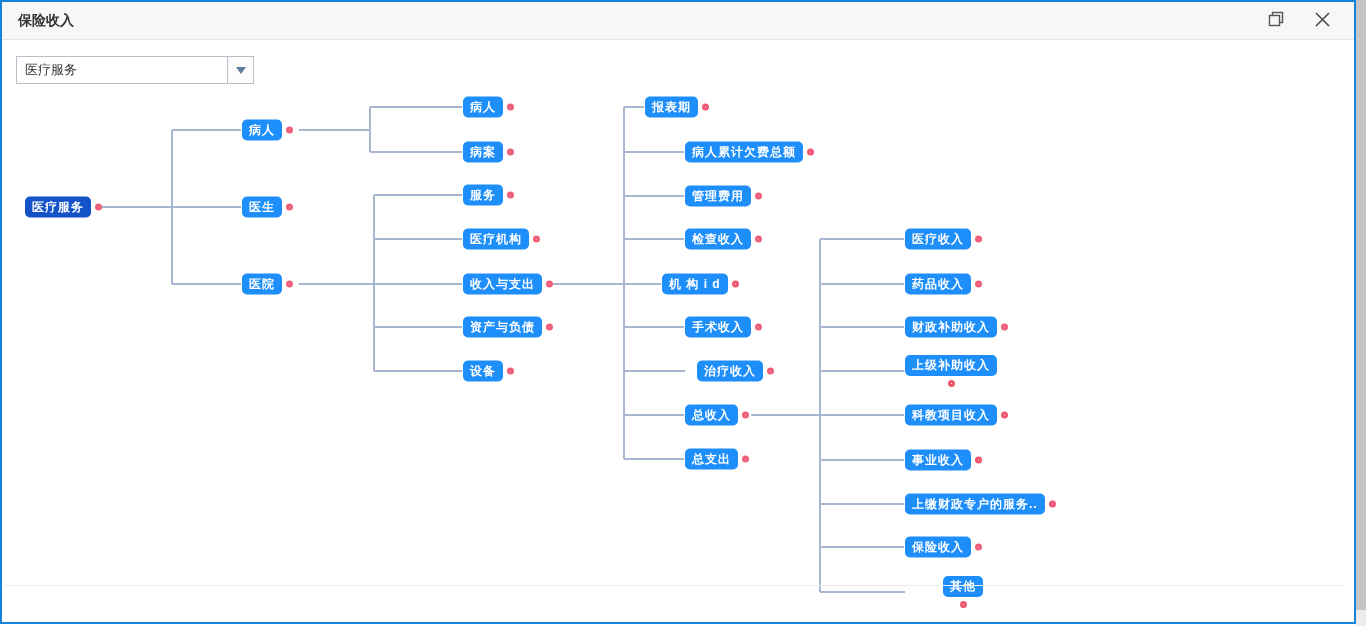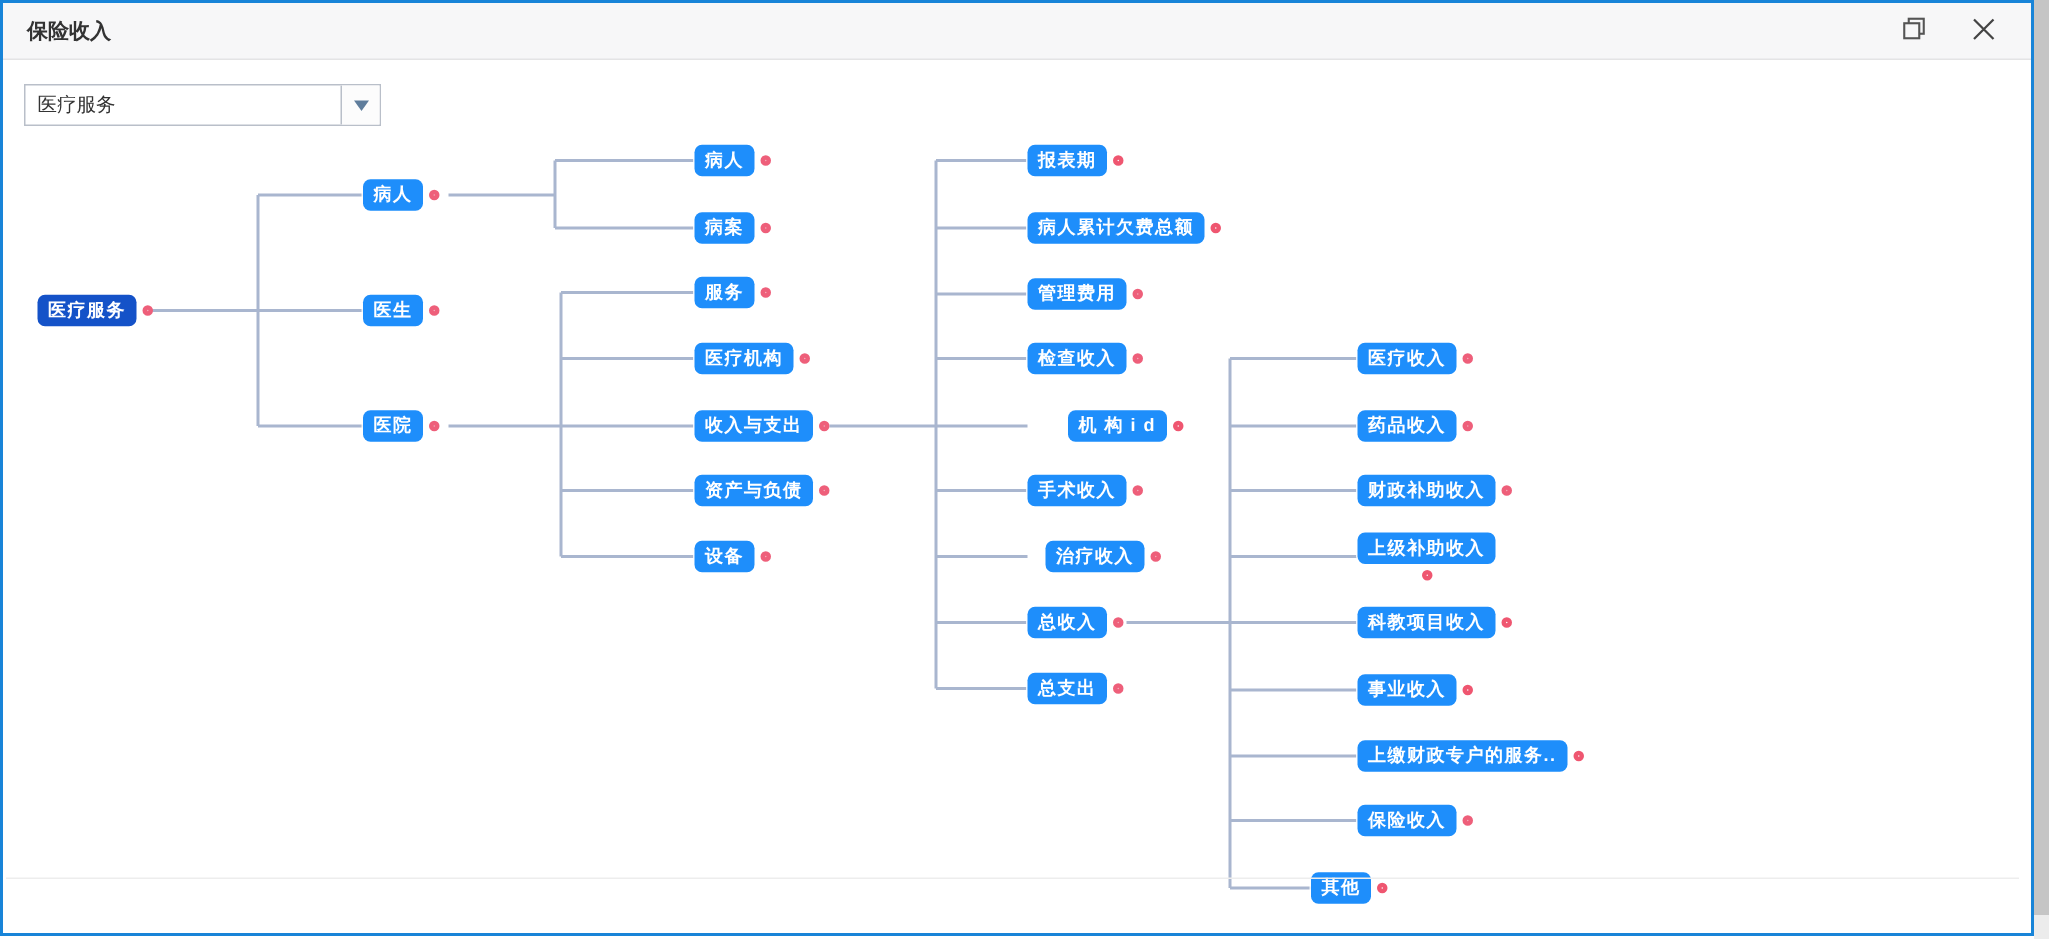--- a/index.html
+++ b/index.html
@@ -122,37 +122,37 @@
           <span class="ncircle"></span>
         </div>
         <div class="node" style="left: 461px; top: 325px;">
           <span class="nbox">资产与负债</span>
           <span class="ncircle"></span>
         </div>
         <div class="node" style="left: 461px; top: 369px;">
           <span class="nbox">设备</span>
           <span class="ncircle"></span>
         </div>
-        <div class="node" style="left: 683px; top: 105px;">
+        <div class="node" style="left: 643px; top: 105px;">
           <span class="nbox">报表期</span>
           <span class="ncircle hollow"></span>
         </div>
         <div class="node" style="left: 683px; top: 150px; text-align: center;">
           <span class="nbox">病人累计欠费总额</span>
           <span class="ncircle hollow"></span>
         </div>
         <div class="node" style="left: 683px; top: 194px;">
           <span class="nbox">管理费用</span>
           <span class="ncircle"></span>
         </div>
         <div class="node" style="left: 683px; top: 237px;">
           <span class="nbox">检查收入</span>
           <span class="ncircle"></span>
         </div>
-        <div class="node" style="left: 710px; top: 282px;">
+        <div class="node" style="left: 660px; top: 282px;">
           <span class="nbox">机 构 i d</span>
           <span class="ncircle hollow"></span>
         </div>
         <div class="node" style="left: 683px; top: 325px;">
           <span class="nbox">手术收入</span>
           <span class="ncircle"></span>
         </div>
         <div class="node" style="left: 683px; top: 369px; padding-left: 12px;">
           <span class="nbox">治疗收入</span>
           <span class="ncircle"></span>
@@ -190,21 +190,21 @@
           <span class="ncircle hollow"></span>
         </div>
         <div class="node" style="left: 903px; top: 502px;">
           <span class="nbox">上缴财政专户的服务..</span>
           <span class="ncircle hollow"></span>
         </div>
         <div class="node" style="left: 903px; top: 545px;">
           <span class="nbox">保险收入</span>
           <span class="ncircle"></span>
         </div>
-        <div class="node" style="left: 872px; top: 590px;">
+        <div class="node" style="left: 941px; top: 590px; flex-direction: column;">
           <span class="nbox">其他</span>
           <span class="ncircle hollow"></span>
         </div>
       </div>
     <div class="panel-divider"></div>
   </div>
 
 </div>
 
 <div class="scrollbar">

